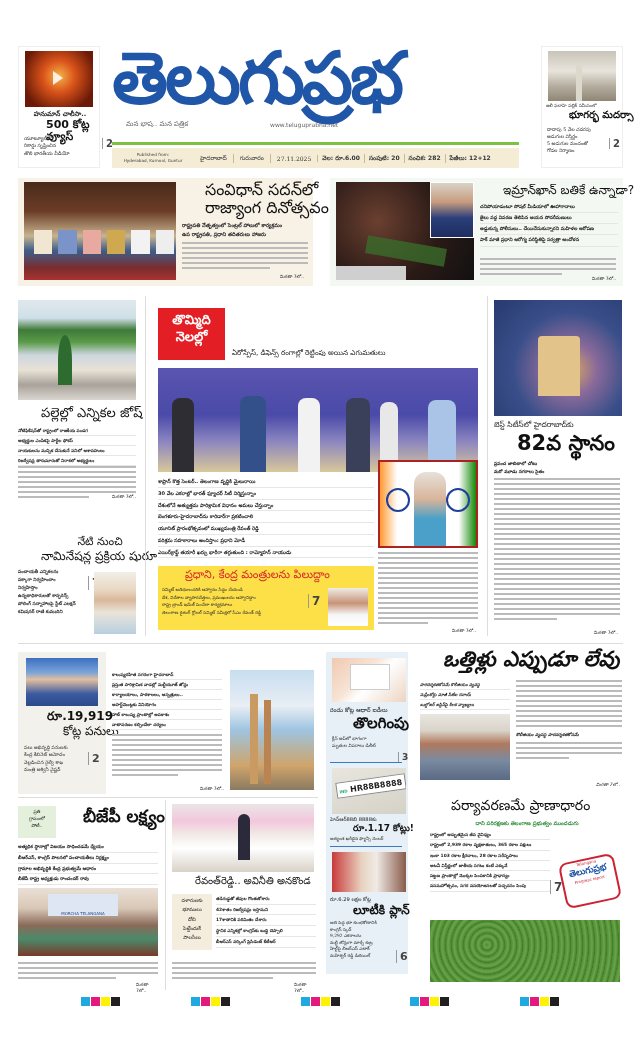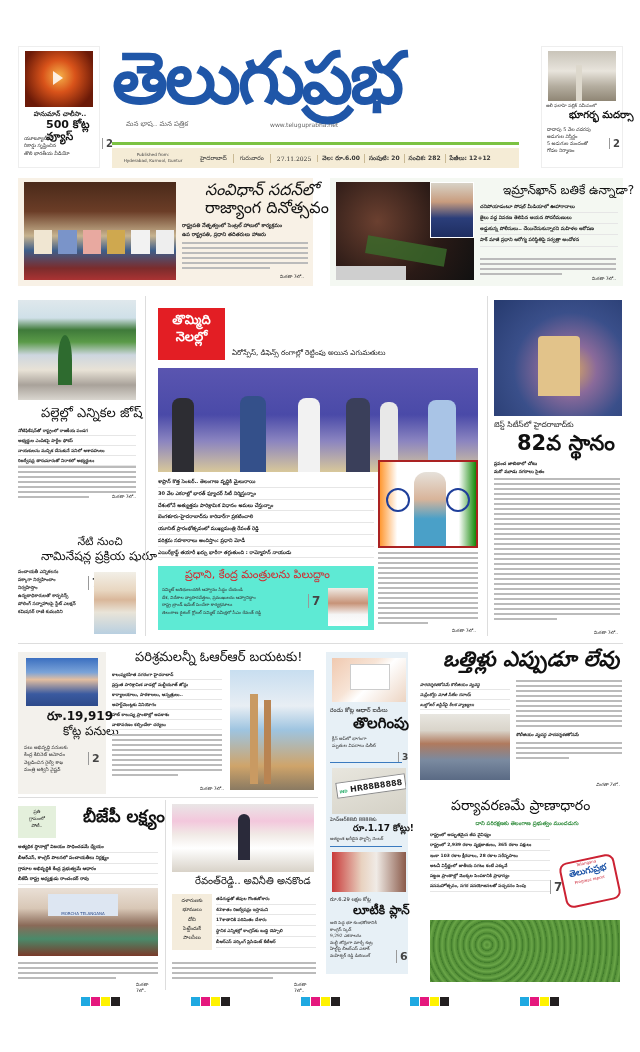--- a/index.html
+++ b/index.html
@@ -75,21 +75,21 @@
   <div class="photo" style="left:6px;top:4px;width:152px;height:98px;background:linear-gradient(180deg,#4a2a1a 0%,#6b3d27 30%,#c7b38f 55%,#3e5e8a 70%,#7b2c2c 88%,#a33 100%);">
     <div style="position:absolute;left:10px;top:48px;width:140px;height:24px;display:flex;gap:6px;">
       <span style="flex:1;background:#f0e6d2;"></span>
         <span style="flex:1;background:#7a94c9;"></span>
         <span style="flex:1;background:#e8a9a0;"></span>
         <span style="flex:1;background:#cfa84f;"></span>
         <span style="flex:1;background:#f2f2f2;"></span>
         <span style="flex:1;background:#eee;"></span>
     </div>
   </div>
-  <div class="abs headline" style="left:164px;top:4px;width:128px;font-size:16px;font-weight:normal;font-style:italic;">సంవిధాన్ సదన్‌లో</div>
+  <div class="abs headline" style="left:164px;top:4px;width:128px;font-size:16px;font-weight:normal;">సంవిధాన్ సదన్‌లో</div>
   <div class="abs headline" style="left:164px;top:22px;width:130px;font-size:16px;font-weight:normal;">రాజ్యాంగ దినోత్సవం</div>
   <div class="abs sub" style="left:164px;top:44px;width:128px;font-size:5.2px;">రాష్ట్రపతి నేతృత్వంలో సెంట్రల్ హాలులో కార్యక్రమం</div>
   <div class="abs sub" style="left:164px;top:53px;width:128px;font-size:5.2px;">ఉప రాష్ట్రపతి, ప్రధాని తదితరులు హాజరు</div>
   <div class="txt-lines" style="left:164px;top:64px;width:126px;">
       <span></span>
       <span></span>
       <span></span>
       <span></span>
       <span></span>
       <span style="width:70%"></span>
@@ -202,21 +202,21 @@
       <span></span>
       <span></span>
       <span></span>
       <span></span>
       <span></span>
       <span></span>
       <span style="width:50%"></span>
     </div>
   <div class="abs" style="left:300px;top:330px;font-size:4.5px;">మిగతా 7లో..</div>
 
-  <div class="abs" style="left:6px;top:268px;width:216px;height:64px;background:#5eead4;">
+  <div class="abs" style="left:6px;top:268px;width:216px;height:64px;background:#fde047;">
     <div class="abs headline" style="left:4px;top:3px;width:212px;font-size:11px;font-weight:normal;color:#d6232a;">ప్రధాని, కేంద్ర మంత్రులను పిలుద్దాం</div>
     <div class="abs" style="left:4px;top:20px;width:150px;font-size:4.4px;line-height:1.75;color:#333;">
       <div>సమ్మిట్ అతిథులందరికి ఆహ్వానం సిద్ధం చేయండి</div>
       <div>దేశ, విదేశాల వ్యాపారవేత్తలు, ప్రముఖులను ఆహ్వానిద్దాం</div>
       <div>రాష్ట్ర బ్రాండ్ ఇమేజ్ పెంచేలా కార్యక్రమాలు</div>
       <div>తెలంగాణ రైజింగ్ గ్లోబల్ సమ్మిట్ సమీక్షలో సీఎం రేవంత్ రెడ్డి</div>
     </div>
     <div class="abs pgnum" style="left:150px;top:28px;font-size:12px;">7</div>
     <div class="photo" style="left:170px;top:22px;width:40px;height:38px;background:linear-gradient(180deg,#f0ece6 0%,#c79378 40%,#f5f5f5 70%,#fff 100%);"></div>
   </div>
@@ -277,21 +277,20 @@
   <div class="abs" style="left:6px;top:92px;width:62px;font-size:4.8px;line-height:1.55;color:#333;">
     <div>పలు అభివృద్ధి పనులకు</div>
     <div>కేంద్ర కేబినెట్ ఆమోదం</div>
     <div>వెల్లడించిన రైల్వే శాఖ</div>
     <div>మంత్రి అశ్వినీ వైష్ణవ్</div>
   </div>
   <div class="abs pgnum" style="left:70px;top:100px;font-size:11px;">2</div>
 </div>
 
 <div class="abs" style="left:112px;top:648px;width:206px;height:146px;">
-  <div class="abs headline" style="left:0;top:2px;width:206px;font-size:13px;font-weight:normal;">పరిశ్రమలన్నీ ఓఆర్ఆర్ బయటకు!</div>
   <div class="abs sublist" style="left:0;top:22px;width:110px;font-size:4.4px;font-weight:bold;line-height:1.6;">
     <div>కాలుష్యరహిత నగరంగా హైదరాబాద్</div>
     <div>ప్రస్తుత పారిశ్రామిక వాడల్లో మల్టీయూజ్ జోన్లు</div>
     <div>కార్యాలయాలు, పాఠశాలలు, ఆస్పత్రులు..</div>
     <div>అపార్ట్‌మెంట్లకు వినియోగం</div>
     <div>హాట్ కాలుష్య ప్రాంతాల్లో అవకాశం</div>
     <div>వాతావరణం కల్పించేలా చర్యలు</div>
   </div>
   <div class="txt-lines" style="left:0;top:86px;width:110px;">
       <span></span>

